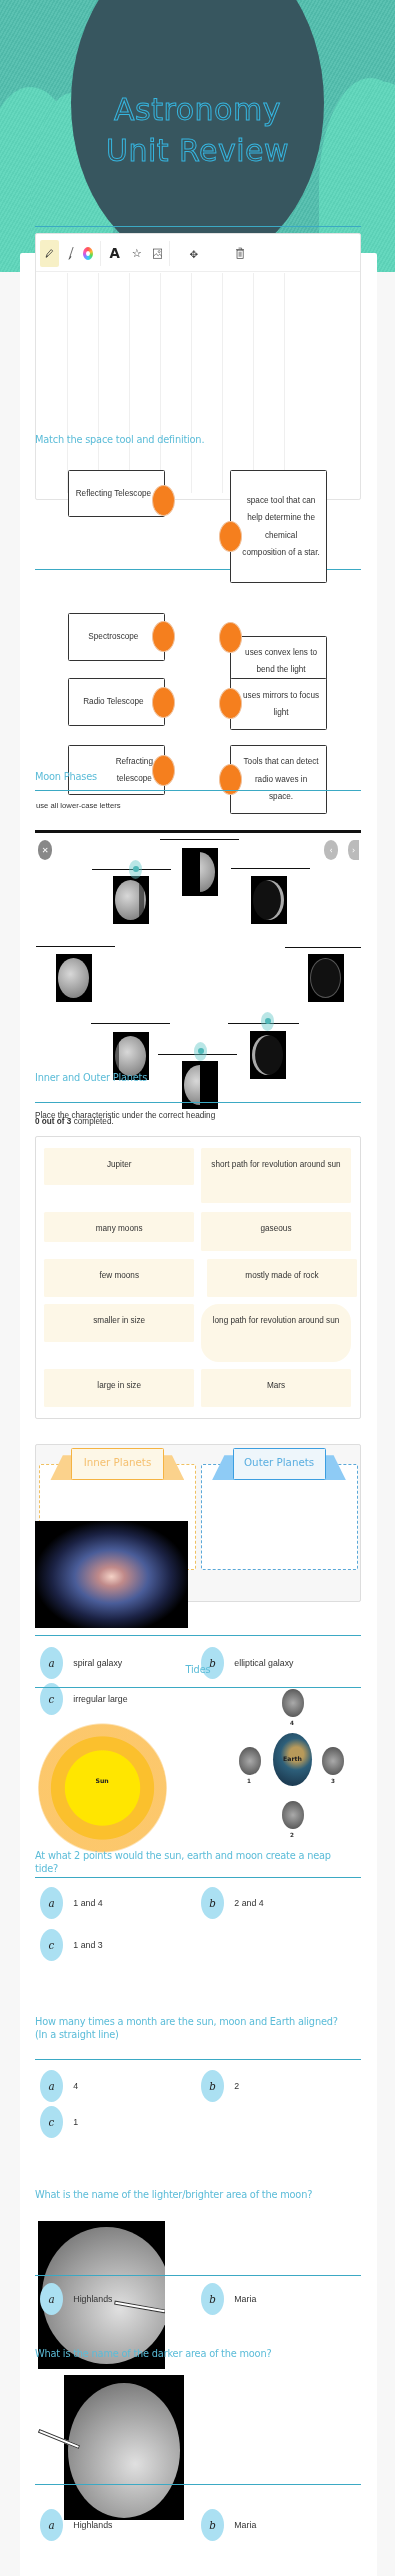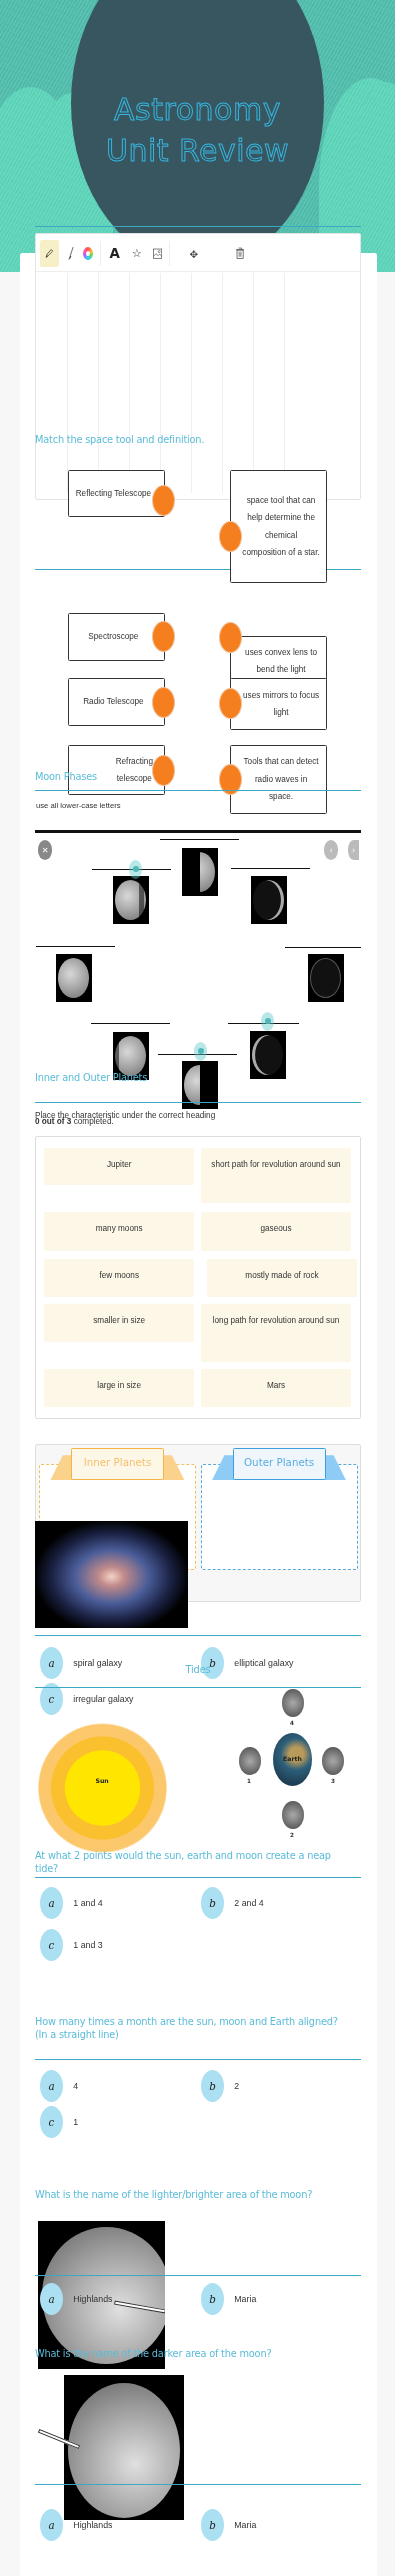--- a/index.html
+++ b/index.html
@@ -241,26 +241,26 @@
 <div class="hotspot" style="left:194px;top:1042px;"></div>
 
 <div class="completed" style="top:1117px;"><b>0 out of 3</b><span> completed.</span></div>
 
 <div class="q-title" style="top:1071px;">Inner and Outer Planets</div>
 <div class="q-rule" style="top:1102px;"></div>
 <div class="instr" style="top:1111px;font-size:8.2px;left:35px;">Place the characteristic under the correct heading</div>
 <div class="sort-box">
   <div class="chip" style="left:8.2px;top:11.3px;width:150px;height:37px;">Jupiter</div>
   <div class="chip" style="left:165px;top:11.3px;width:150px;height:55px;">short path for revolution around sun</div>
-  <div class="chip" style="left:8.2px;top:75px;width:150px;height:39px;">many moons</div>
+  <div class="chip" style="left:8.2px;top:75px;width:150px;height:30px;">many moons</div>
   <div class="chip" style="left:165px;top:75px;width:150px;height:39px;">gaseous</div>
   <div class="chip" style="left:8.2px;top:122px;width:150px;height:38px;">few moons</div>
   <div class="chip" style="left:171px;top:122px;width:150px;height:38px;">mostly made of rock</div>
   <div class="chip" style="left:8.2px;top:167px;width:150px;height:38px;">smaller in size</div>
-  <div class="chip" style="left:165px;top:167px;width:150px;height:58px;">long path for revolution around sun</div>
+  <div class="chip" style="left:165px;top:167px;width:150px;height:58px;border-radius:18px;">long path for revolution around sun</div>
   <div class="chip" style="left:8.2px;top:232px;width:150px;height:38px;">large in size</div>
   <div class="chip" style="left:165px;top:232px;width:150px;height:38px;">Mars</div>
 </div>
 
 <div class="bins">
   <div class="bin inner"></div>
   <div class="bin outer"></div>
   <div class="ribbon" style="left:14.4px;">
     <div class="tail" style="left:0;background:#fbd28c;clip-path:polygon(0 100%,40% 0,100% 0,100% 100%,60% 100%);"></div>
     <div class="tail" style="left:103px;background:#fbd28c;clip-path:polygon(0 0,60% 0,100% 100%,0 100%);"></div>
@@ -278,21 +278,21 @@
 <div class="opt a" style="top:1647px;">
     <div class="letter">a</div>
     <span class="label">spiral galaxy</span>
   </div>
 <div class="opt b" style="top:1647px;">
     <div class="letter">b</div>
     <span class="label">elliptical galaxy</span>
   </div>
 <div class="opt c" style="top:1683px;">
     <div class="letter">c</div>
-    <span class="label">irregular galaxy</span>
+    <span class="label">irregular large</span>
   </div>
 
 <div class="q-title" style="top:1663px;left:35px;width:326px;text-align:center;">Tides</div>
 <div class="q-rule" style="top:1687px;"></div>
 <div style="position:absolute;left:35px;top:1700px;width:326px;height:103px;">
   <div style="position:absolute;left:2.6px;top:0;width:129px;height:180px;">
     <div style="position:absolute;left:0;top:20.6px;width:129px;height:134px;border-radius:50%;background:radial-gradient(circle,#ffe600 0 40%,#fbc02d 41% 55%,rgba(251,176,45,0.7) 56% 68%,transparent 70%);"></div>
     <div style="position:absolute;left:0;top:77px;width:129px;text-align:center;font-weight:bold;font-size:6.2px;color:#222;">Sun</div>
   </div>
   <div style="position:absolute;left:238px;top:33px;width:39px;height:53px;border-radius:50%;background:radial-gradient(circle at 60% 40%,#b89a5a 0 18%,#2d5f7a 40%,#1e3e55 75%);">

